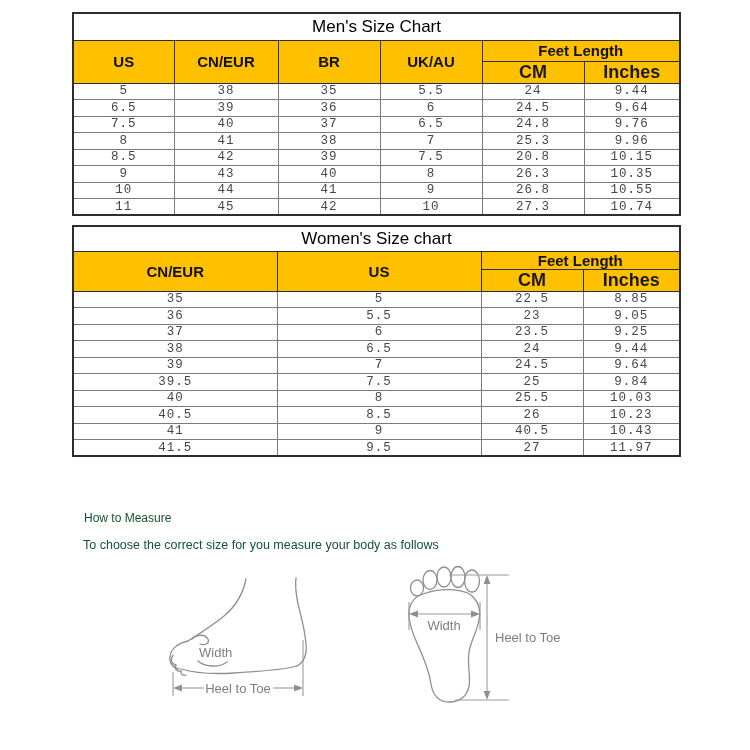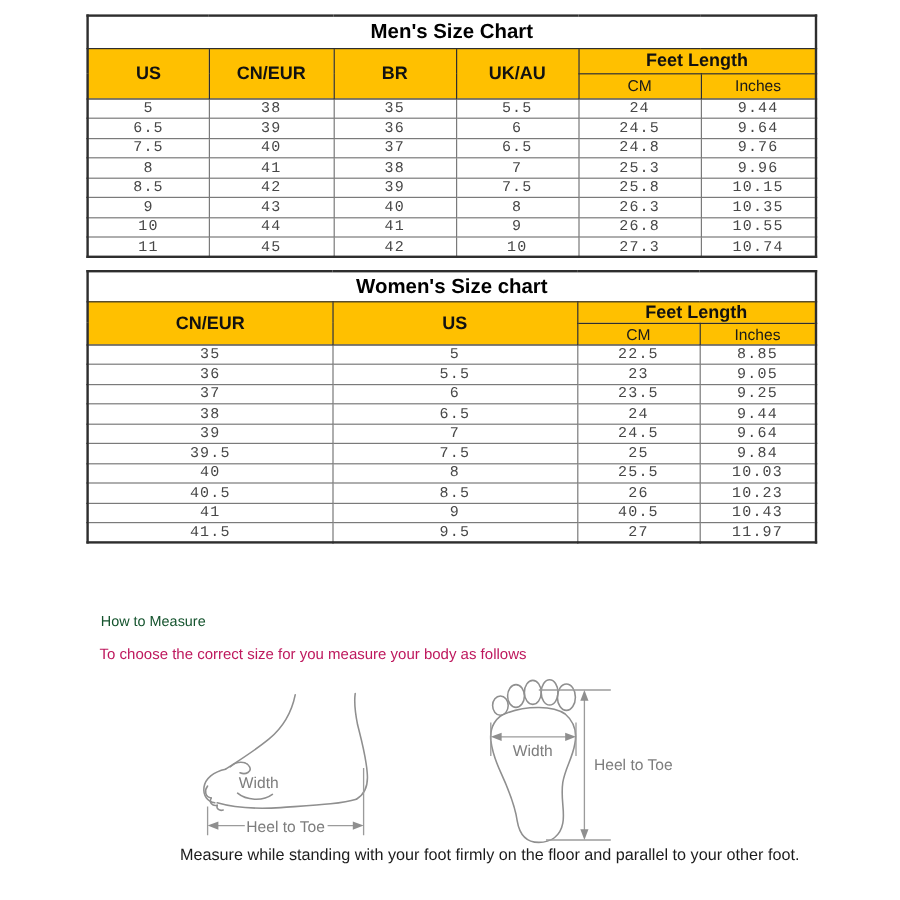--- a/index.html
+++ b/index.html
@@ -5,39 +5,39 @@
   * { margin:0; padding:0; box-sizing:border-box; }
   html,body { width:750px; height:750px; background:#ffffff; overflow:hidden; }
   body { font-family:"Liberation Sans", sans-serif; }
   .page { position:relative; width:750px; height:750px; background:#fff; }
 
   
   .size-table { position:absolute; left:72px; width:607px; border-collapse:collapse; table-layout:fixed; background:#fff; border:2px solid #2e2e2e; }
   .size-table th { border:1.5px solid #2e2e2e; padding:0; text-align:center; vertical-align:middle; }
   .size-table td { border:1px solid #7a7a7a; padding:0; text-align:center; vertical-align:middle;
                    font-family:"Liberation Mono", monospace; font-size:12.5px; letter-spacing:1px; color:#474747; }
-  .tbl-title { background:#fff; color:#000; font-size:17px; font-weight:bold; height:27px; }
+  .tbl-title { background:#fff; color:#000; font-size:17px; font-weight:normal; height:27px; }
   .hdr { background:#FFC000; color:#111; font-size:15px; font-weight:bold; }
-  .hdr-sub { background:#FFC000; color:#1a1a1a; font-size:13px; font-weight:normal; }
+  .hdr-sub { background:#FFC000; color:#1a1a1a; font-size:18px; font-weight:bold; }
   .mens { top:12px; }
   .mens td { height:16.5px; }
   .mens .feet-top { height:21px; }
   .mens .hdr-sub { height:21px; }
   .womens { top:225px;border-radius:27px; }
   .womens td { height:16.5px; }
   .womens .tbl-title { height:25px; }
   .womens .feet-top { height:18px; }
   .womens .hdr-sub { height:18px; }
 
   
   .notes { position:absolute; left:71px; top:473px; font-family:"Liberation Mono", monospace; font-weight:bold; font-size:14px; letter-spacing:0.5px; color:#101010; line-height:21px; white-space:nowrap; }
 
   
   .howto-heading { position:absolute; left:84px; top:511px; font-size:12px; color:#14532d; }
-  .howto-sub { position:absolute; left:83px; top:538px; font-size:12.5px; color:#be185d; }
+  .howto-sub { position:absolute; left:83px; top:538px; font-size:12.5px; color:#14532d; }
   .caption { position:absolute; left:150px; top:705px; font-size:13.5px; color:#1c1c1c; white-space:nowrap; }
 
   
   .diagram { position:absolute; }
   .diag-side { left:166px; top:576px; }
   .diag-sole { left:399px; top:560px; }
   .diag-stroke { fill:none; stroke:#8f8f8f; stroke-width:1.3; stroke-linecap:round; }
   .diag-thin { fill:none; stroke:#9b9b9b; stroke-width:1.1; }
   .diag-arrowhead { fill:#8f8f8f; stroke:none; }
   .diag-label { font-family:"Liberation Sans", sans-serif; font-size:13px; fill:#7d7d7d; }
@@ -103,21 +103,21 @@
           <td>38</td>
           <td>7</td>
           <td>25.3</td>
           <td>9.96</td>
         </tr>
       <tr>
           <td>8.5</td>
           <td>42</td>
           <td>39</td>
           <td>7.5</td>
-          <td>25.8</td>
+          <td>20.8</td>
           <td>10.15</td>
         </tr>
       <tr>
           <td>9</td>
           <td>43</td>
           <td>40</td>
           <td>8</td>
           <td>26.3</td>
           <td>10.35</td>
         </tr>
@@ -277,15 +277,14 @@
 
     <line class="diag-thin" x1="50" y1="15" x2="110" y2="15"></line>
     <line class="diag-thin" x1="56" y1="140" x2="110" y2="140"></line>
 
     <line class="diag-thin" x1="88" y1="18" x2="88" y2="137"></line>
     <polygon class="diag-arrowhead" points="88,15 84.6,24 91.4,24"></polygon>
     <polygon class="diag-arrowhead" points="88,140 84.6,131 91.4,131"></polygon>
     <text class="diag-label" x="96" y="82">Heel to Toe</text>
   </svg>
 
-  <div class="caption">Measure while standing with your foot firmly on the floor and parallel to your other foot.</div>
 
 </div>
 
 </body></html>

